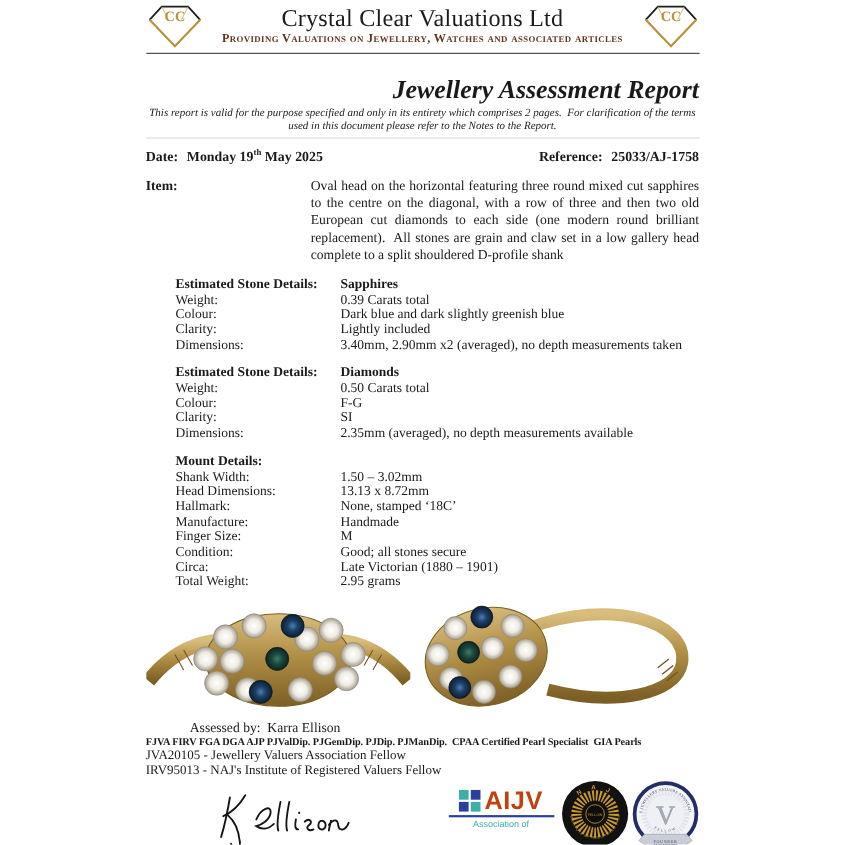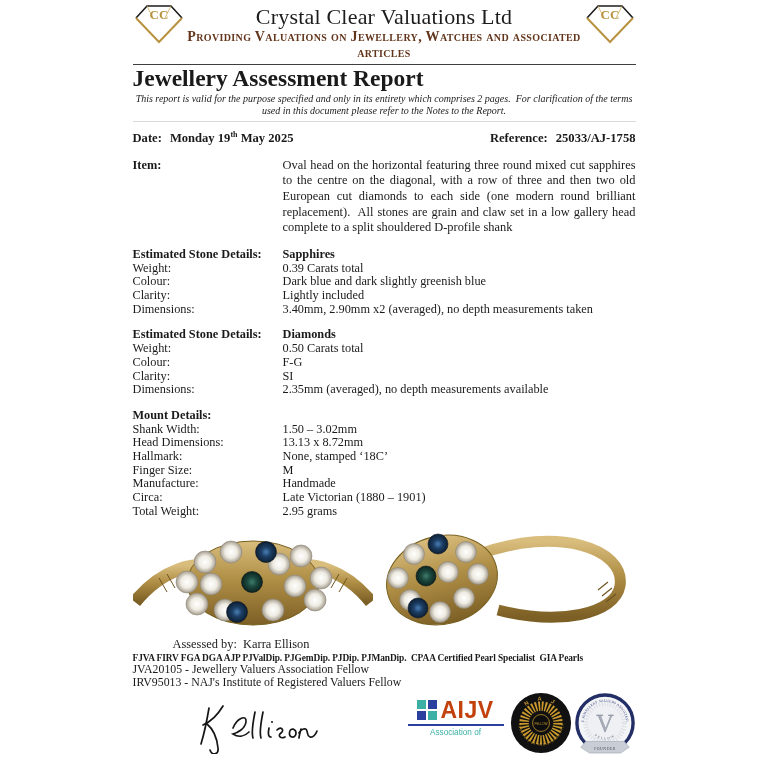--- a/index.html
+++ b/index.html
@@ -4,39 +4,39 @@
 <style>
   html,body { margin:0; padding:0; background:#ffffff; }
   .page { position:relative; width:768px; height:768px; background:#fff; overflow:hidden;
           font-family:"Liberation Serif", serif; color:#1a1a1a; }
   .doc { width:503px; margin:0 auto; padding-top:3px; }
 
   
   .hdr { display:flex; align-items:flex-start; justify-content:space-between; }
   .hdr-center { flex:1; text-align:center; padding-top:2px; }
   .company { font-size:22px; line-height:1.05; color:#1c1c1c; letter-spacing:0.2px; }
-  .tagline { font-size:14px; font-weight:bold; font-variant:small-caps; letter-spacing:0.35px;
+  .tagline { font-size:11px; font-weight:bold; font-variant:small-caps; letter-spacing:0.35px;
              color:#63351c; margin-top:1px; }
   .rule-dark { border:0; border-top:1.4px solid #3f3f3f; margin:3px 0 0; }
   .rule-light { border:0; border-top:1px solid #dadada; margin:4px 0 0; }
 
-  .title { text-align:left; font-size:23.5px; font-weight:bold; margin:1px 0 2px; line-height:1.05; }
+  .title { text-align:right; font-size:23.5px; font-weight:bold; margin:21px 0 2px; line-height:1.05;font-style:italic; }
   .disclaimer { text-align:center; font-style:italic; font-size:10px; line-height:1.2;
                 white-space:pre-wrap; }
 
   .meta { display:flex; justify-content:space-between; font-weight:bold; font-size:12.6px; margin-top:9px; }
   .pair-label { margin-right:8px; }
   sup.ord { font-size:8px; vertical-align:super; line-height:0; }
 
   .block { display:flex; margin-top:12px; font-size:12.4px; line-height:1.26; }
   .col-l { width:150px; flex:none; }
   .col-r { flex:1; }
   .desc { text-align:justify; white-space:pre-wrap; }
 
-  .sec { margin-top:12px; font-size:12.3px; }
+  .sec { margin-top:12px; font-size:12.3px;margin-left:27px; }
   .row { display:flex; line-height:13.7px; }
   .row .lbl { width:150px; flex:none; }
   .b { font-weight:bold; }
 
   .photos { display:flex; justify-content:space-between; align-items:flex-start; margin-top:7px; height:106px; }
 
   .assessed { font-size:12.4px; margin-top:5px;margin-left:40px; }
   .creds { font-size:9.4px; font-weight:bold; letter-spacing:-0.1px; white-space:pre-wrap; margin-top:1px; }
   .mem { font-size:11.8px; line-height:13.6px; }
 
@@ -154,26 +154,30 @@
       </div>
       <div class="row">
         <span class="lbl">Head Dimensions:</span>
         <span>13.13 x 8.72mm</span>
       </div>
       <div class="row">
         <span class="lbl">Hallmark:</span>
         <span>None, stamped ‘18C’</span>
       </div>
       <div class="row">
+        <span class="lbl">Manufacture:</span>
+        <span>Handmade</span>
+      </div>
+      <div class="row">
         <span class="lbl">Finger Size:</span>
         <span>M</span>
       </div>
       <div class="row">
-        <span class="lbl">Manufacture:</span>
-        <span>Handmade</span>
+        <span class="lbl">Condition:</span>
+        <span>Good; all stones secure</span>
       </div>
       <div class="row">
         <span class="lbl">Circa:</span>
         <span>Late Victorian (1880 – 1901)</span>
       </div>
       <div class="row">
         <span class="lbl">Total Weight:</span>
         <span>2.95 grams</span>
       </div>
     </div>

